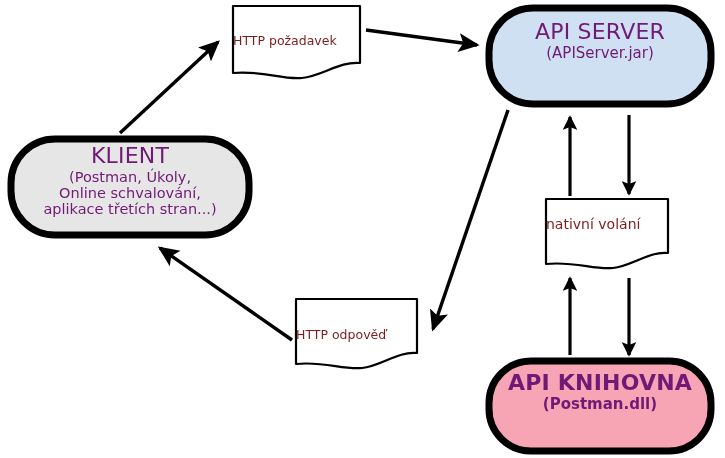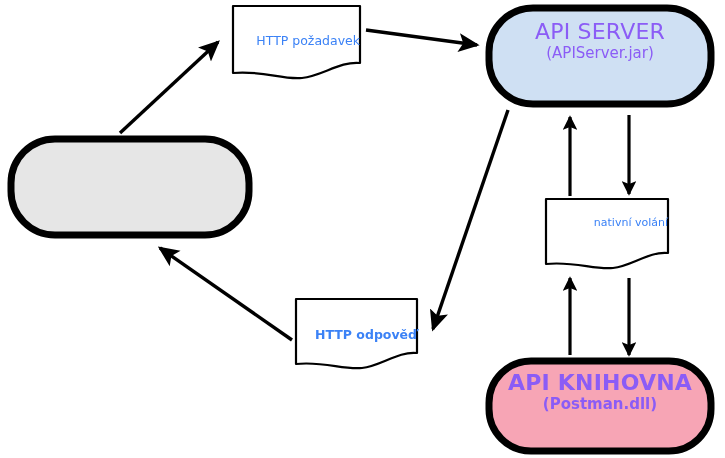--- a/index.html
+++ b/index.html
@@ -18,47 +18,47 @@
   #diagram-svg {
     position: absolute;
     left: 0;
     top: 0;
     width: 725px;
     height: 458px;
   }
   .node-label {
     position: absolute;
     text-align: center;
-    color: #8b5cf6;
+    color: #701a75;
     pointer-events: none;
     line-height: 1.12;
   }
   .node-title {
     font-size: 22px;
     letter-spacing: 0.2px;
     white-space: nowrap;
   }
   .node-sub {
     font-size: 15px;
     white-space: nowrap;
   }
   .klient-sub {
     font-size: 14.5px;
   }
   .doc-label {
     position: absolute;
-    text-align: right;
-    color: #3b82f6;
+    text-align: left;
+    color: #7f1d1d;
     font-size: 12.5px;
     pointer-events: none;
     line-height: 1.2;
     white-space: nowrap;
   }
   .doc-label-sm {
-    font-size: 11px;
+    font-size: 14px;
   }
 </style>
 </head>
 <body>
 
 <div id="diagram-root">
 
   <svg id="diagram-svg" viewBox="0 0 725 458" xmlns="http://www.w3.org/2000/svg">
 
     <defs>
@@ -113,27 +113,33 @@
 
     <line x1="629" y1="278" x2="629" y2="355" stroke="#000000" stroke-width="3.2" marker-end="url(#arrow-thick)"></line>
 
   </svg>
 
   <div class="node-label" style="left:489px; top:20px; width:222px;">
     <div class="node-title">API SERVER</div>
     <div class="node-sub">(APIServer.jar)</div>
   </div>
 
+  <div class="node-label" style="left:11px; top:144px; width:238px;">
+    <div class="node-title">KLIENT</div>
+    <div class="node-sub klient-sub">(Postman, Úkoly,</div>
+    <div class="node-sub klient-sub">Online schvalování,</div>
+    <div class="node-sub klient-sub">aplikace třetích stran...)</div>
+  </div>
 
   <div class="node-label" style="left:489px; top:371px; width:222px;font-weight:bold;">
     <div class="node-title">API KNIHOVNA</div>
     <div class="node-sub">(Postman.dll)</div>
   </div>
 
   <div class="doc-label" style="left:233px; top:33px; width:127px;">HTTP požadavek</div>
 
-  <div class="doc-label" style="left:296px; top:327px; width:121px;font-weight:bold;">HTTP odpověď</div>
+  <div class="doc-label" style="left:296px; top:327px; width:121px;">HTTP odpověď</div>
 
   <div class="doc-label doc-label-sm" style="left:546px; top:216px; width:122px;">
     <div>nativní volání</div>
   </div>
 
 </div>
 
 </body></html>

